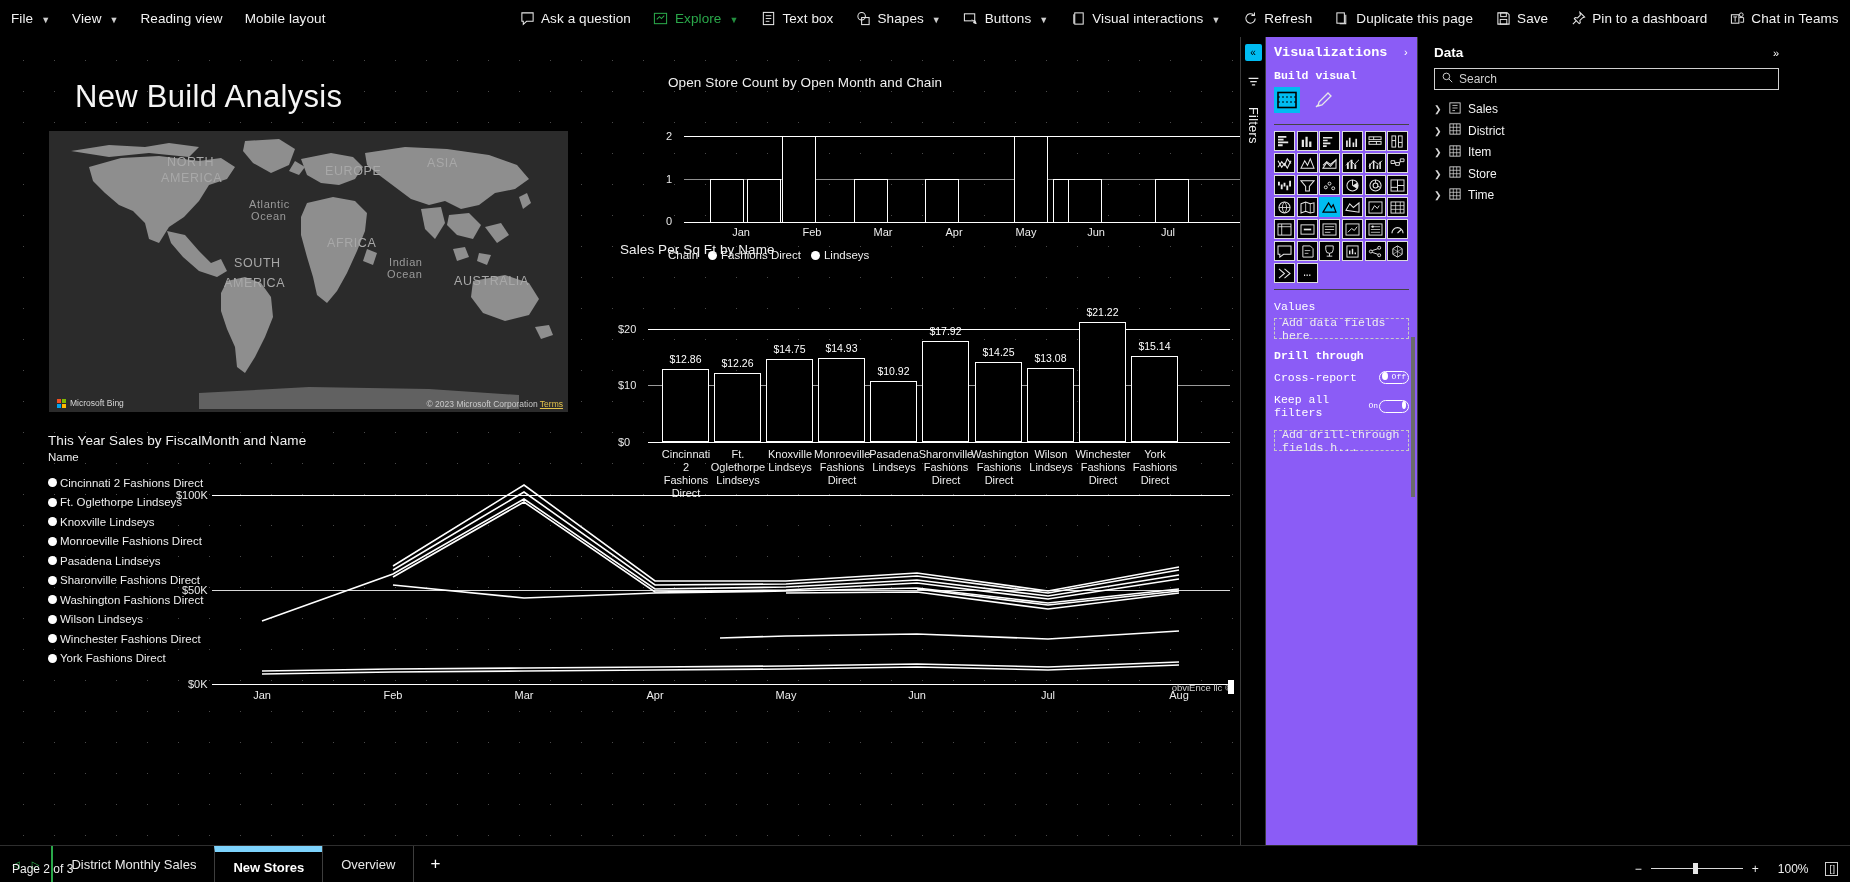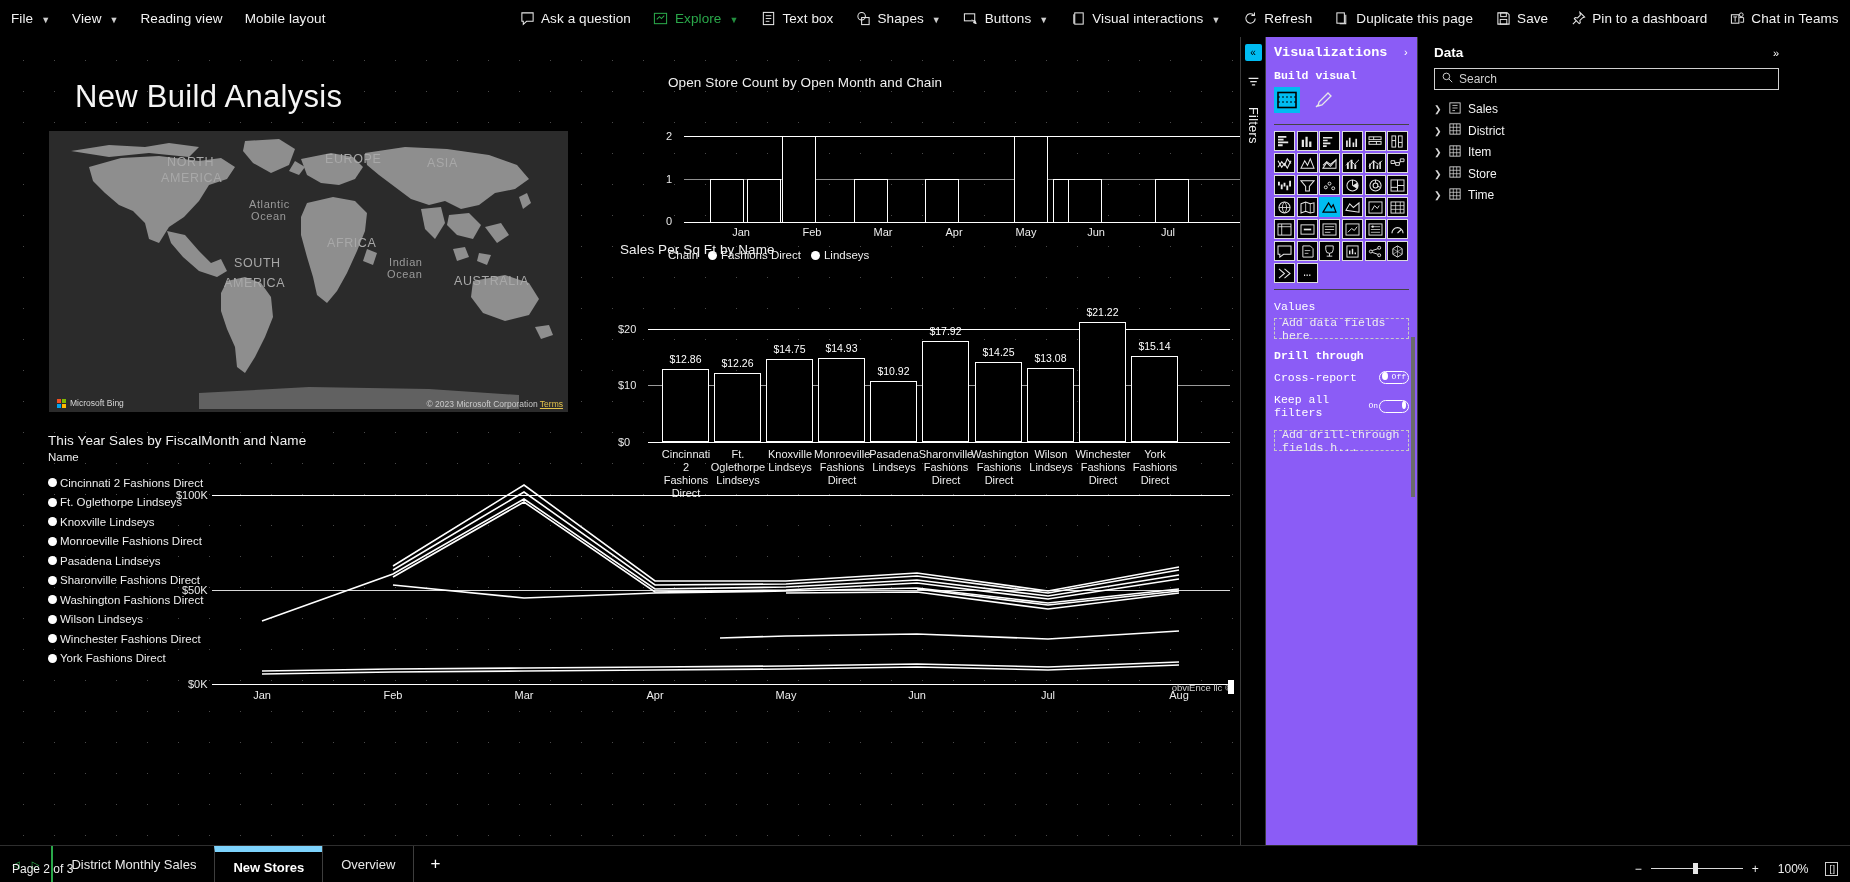--- a/index.html
+++ b/index.html
@@ -354,21 +354,21 @@
 
           <path d="M150 262 L260 256 L380 258 L470 264 L470 278 L150 278 Z" opacity=".55"></path>
 
           <path d="M470 66 L478 62 L482 72 L474 78 Z"></path>
           <path d="M404 118 L416 116 L420 126 L408 130 Z"></path>
           <path d="M430 122 L442 124 L438 134 L428 130 Z"></path>
         </g>
       </svg>
       <div class="map-label big" style="left:118px;top:24px">NORTH</div>
       <div class="map-label big" style="left:112px;top:40px">AMERICA</div>
-      <div class="map-label big" style="left:276px;top:21px">EUROPE</div>
+      <div class="map-label big" style="left:276px;top:33px">EUROPE</div>
       <div class="map-label big" style="left:378px;top:25px">ASIA</div>
       <div class="map-label big" style="left:278px;top:105px">AFRICA</div>
       <div class="map-label big" style="left:185px;top:125px">SOUTH</div>
       <div class="map-label big" style="left:175px;top:145px">AMERICA</div>
       <div class="map-label big" style="left:405px;top:143px">AUSTRALIA</div>
       <div class="map-label" style="left:200px;top:67px">Atlantic</div>
       <div class="map-label" style="left:202px;top:79px">Ocean</div>
       <div class="map-label" style="left:340px;top:125px">Indian</div>
       <div class="map-label" style="left:338px;top:137px">Ocean</div>
 

